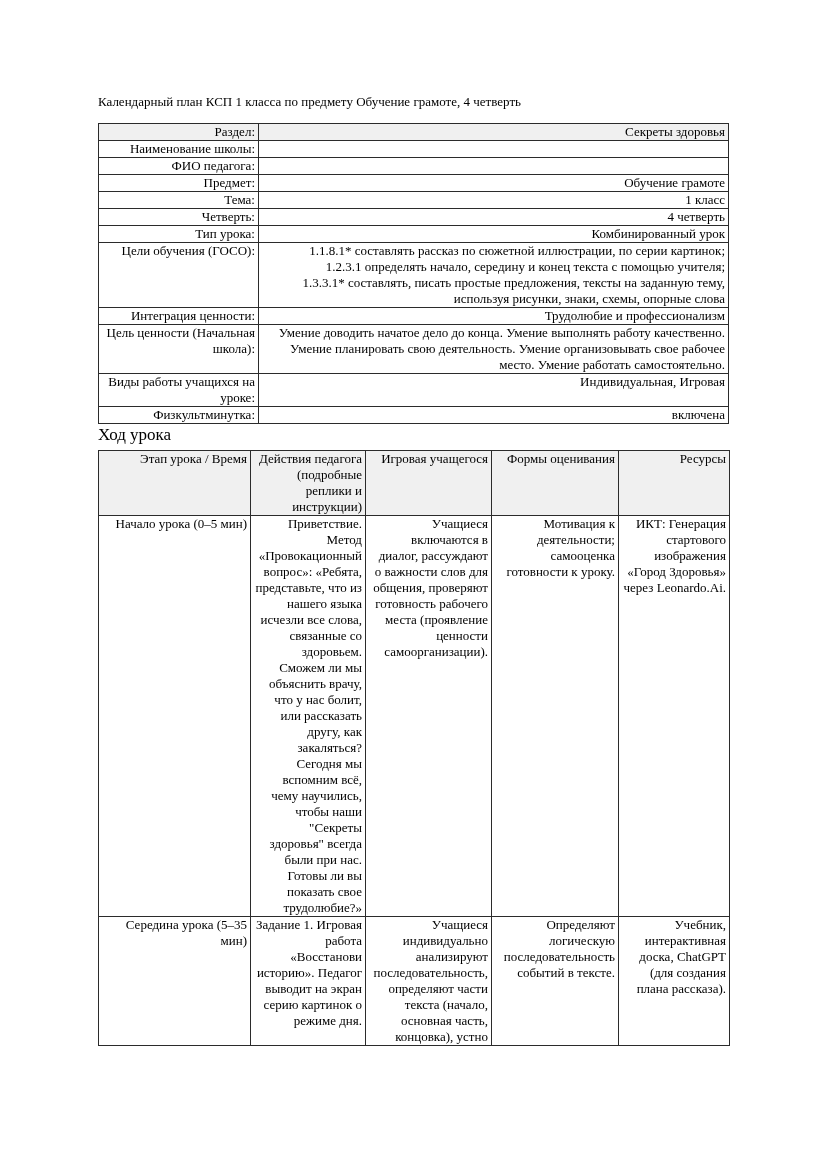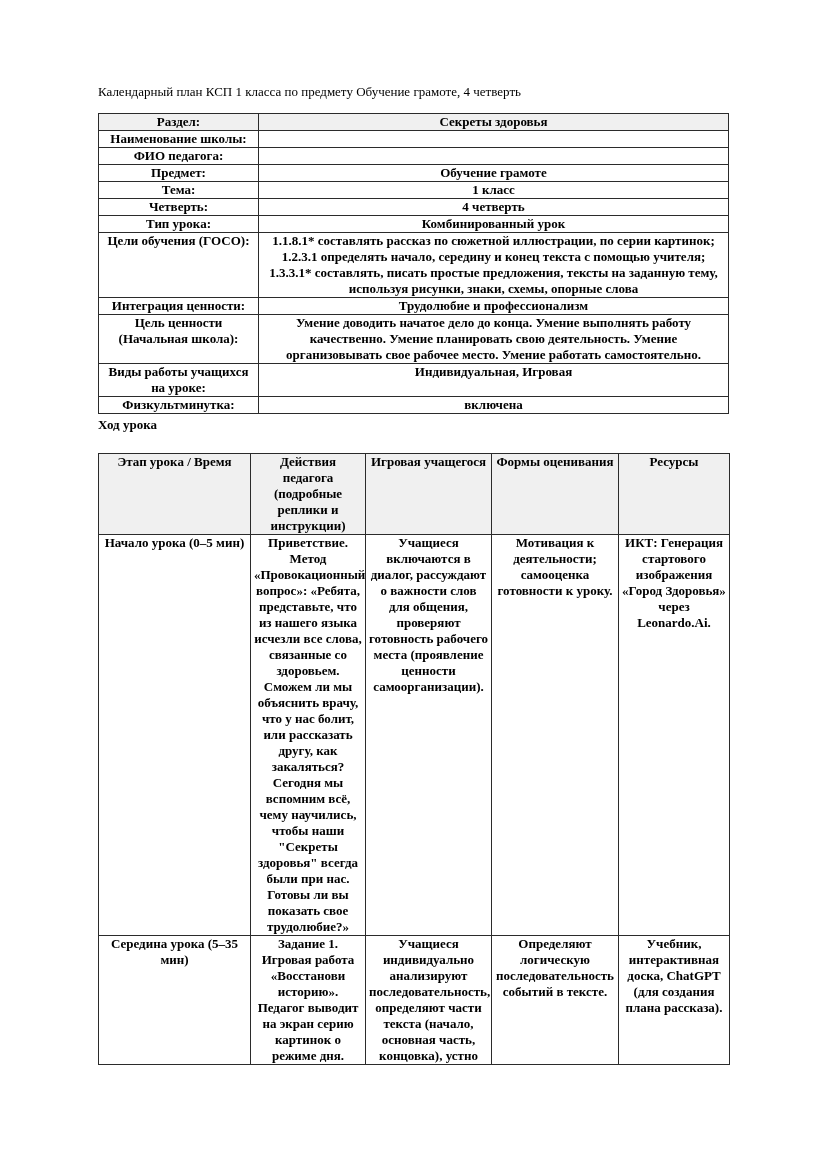--- a/index.html
+++ b/index.html
@@ -12,53 +12,52 @@
     height: 1170px;
     position: relative;
     font-family: "Liberation Serif", "DejaVu Serif", serif;
     font-size: 13px;
     color: #000000;
     -webkit-font-smoothing: antialiased;
   }
   .page-content {
     position: absolute;
     left: 98px;
-    top: 84px;
+    top: 94px;
     width: 631px;
   }
   .doc-title {
     font-size: 13px;
     line-height: 16px;
     margin: 0 0 13px 0;
     font-weight: normal;
     white-space: nowrap;
   }
   table {
     border-collapse: collapse;
     width: 631px;
     table-layout: fixed;
   }
   td, th {
     border: 1px solid #2b2b2b;
     padding: 0 3px;
     vertical-align: top;
-    font-weight: bold;
-    text-align: center;
+    font-weight: normal;
+    text-align: right;
     font-size: 13px;
     line-height: 16px;
     white-space: pre-line;
     overflow: hidden;
   }
   .info-table .label-col { width: 153px; }
   .shaded { background: #f0f0f0; }
   .section-heading {
-    font-size: 13px;
+    font-size: 17px;
     line-height: 16px;
-    margin: 3px 0 20px 0;
-    font-weight: bold;
+    margin: 3px 0 7px 0;
   }
   .lesson-table col.c1 { width: 152px; }
   .lesson-table col.c2 { width: 115px; }
   .lesson-table col.c3 { width: 126px; }
   .lesson-table col.c4 { width: 127px; }
   .lesson-table col.c5 { width: 111px; }
   .lesson-table td.stage-cell { white-space: normal; }
 </style>
 </head>
 <body>

